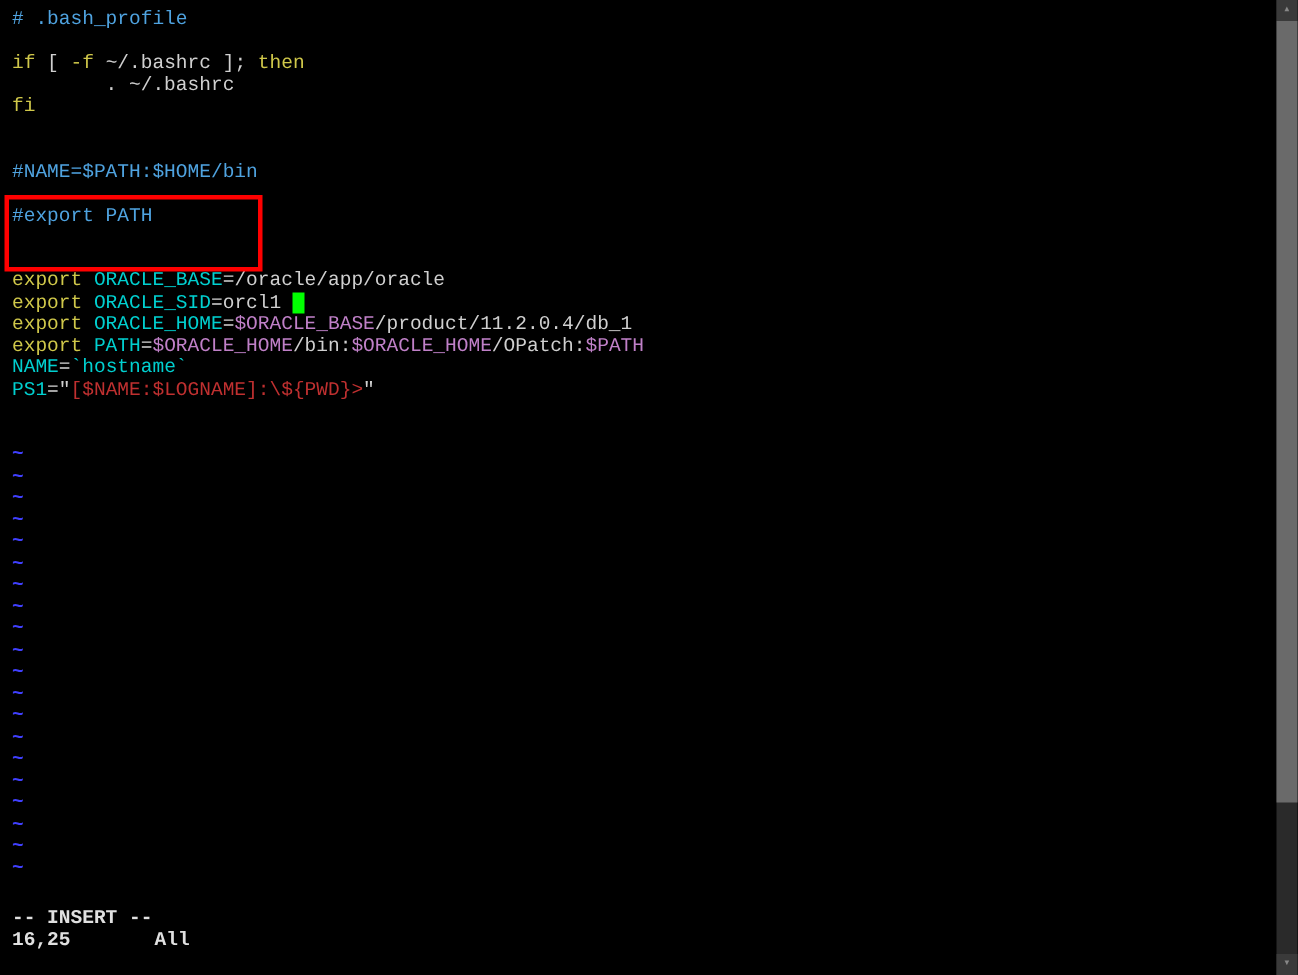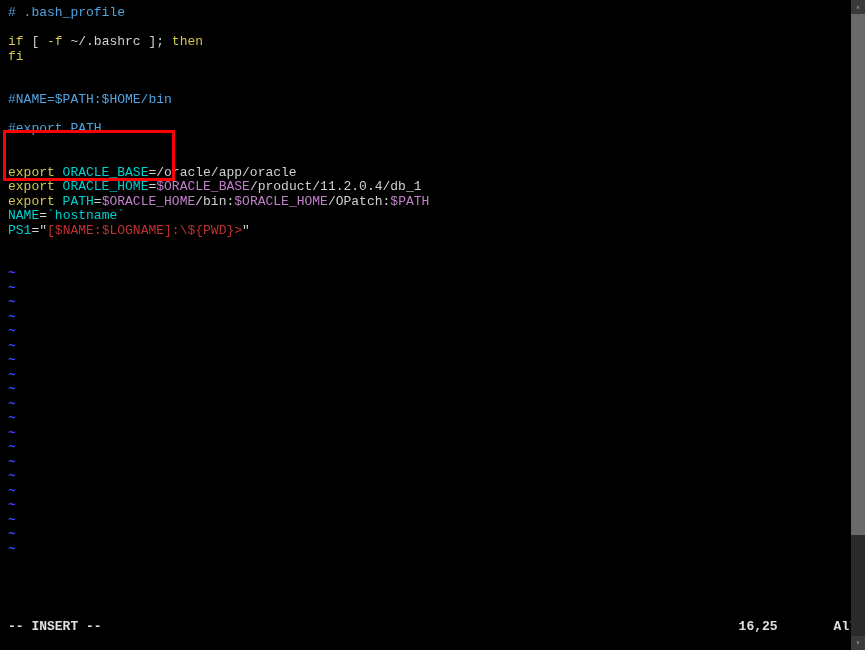--- a/index.html
+++ b/index.html
@@ -57,20 +57,21 @@
     
     .status-bar {
       position: absolute;
       bottom: 16px;
       left: 8px;
       right: 8px;
       color: #e0e0e0;
       font-weight: bold;
       display: flex;
       justify-content: space-between;
+      flex-direction: column;
     }
     .status-left { }
     .status-right {
       display: flex;
       gap: 56px;
     }
     
     .scrollbar {
       position: absolute;
       right: 0;
@@ -111,29 +112,31 @@
       background: #6a6a6a;
     }
   </style>
 </head>
 <body>
 
 <div class="editor">
   <div class="line"><span class="comment"># .bash_profile</span></div>
   <div class="line"></div>
   <div class="line"><span class="keyword">if</span><span class="text"> [ </span><span class="keyword">-f</span><span class="text"> ~/.bashrc </span><span class="text">]; </span><span class="keyword">then</span></div>
+  <div class="line"><span class="text">        . ~/.bashrc</span></div>
   <div class="line"><span class="keyword">fi</span></div>
   <div class="line"></div>
   <div class="line"></div>
   <div class="line"><span class="comment">#NAME=$PATH:$HOME/bin</span></div>
   <div class="line"></div>
   <div class="line"><span class="comment">#export PATH</span></div>
   <div class="line"></div>
   <div class="line"></div>
   <div class="line"><span class="keyword">export</span><span class="var"> ORACLE_BASE</span><span class="eq">=</span><span class="text">/oracle/app/oracle</span></div>
+  <div class="line"><span class="keyword">export</span><span class="var"> ORACLE_SID</span><span class="eq">=</span><span class="text">orcl1 </span><span class="cursor"></span></div>
   <div class="line"><span class="keyword">export</span><span class="var"> ORACLE_HOME</span><span class="eq">=</span><span class="path">$ORACLE_BASE</span><span class="text">/product/11.2.0.4/db_1</span></div>
   <div class="line"><span class="keyword">export</span><span class="var"> PATH</span><span class="eq">=</span><span class="path">$ORACLE_HOME</span><span class="text">/bin:</span><span class="path">$ORACLE_HOME</span><span class="text">/OPatch:</span><span class="path">$PATH</span></div>
   <div class="line"><span class="var">NAME</span><span class="eq">=</span><span class="func">`hostname`</span></div>
   <div class="line"><span class="var">PS1</span><span class="eq">=</span><span class="text">"</span><span class="string">[$NAME:$LOGNAME]:\${PWD}&gt;</span><span class="text">"</span></div>
   <div class="line"></div>
   <div class="line"></div>
   <div class="line tilde">~</div>
   <div class="line tilde">~</div>
   <div class="line tilde">~</div>
   <div class="line tilde">~</div>

